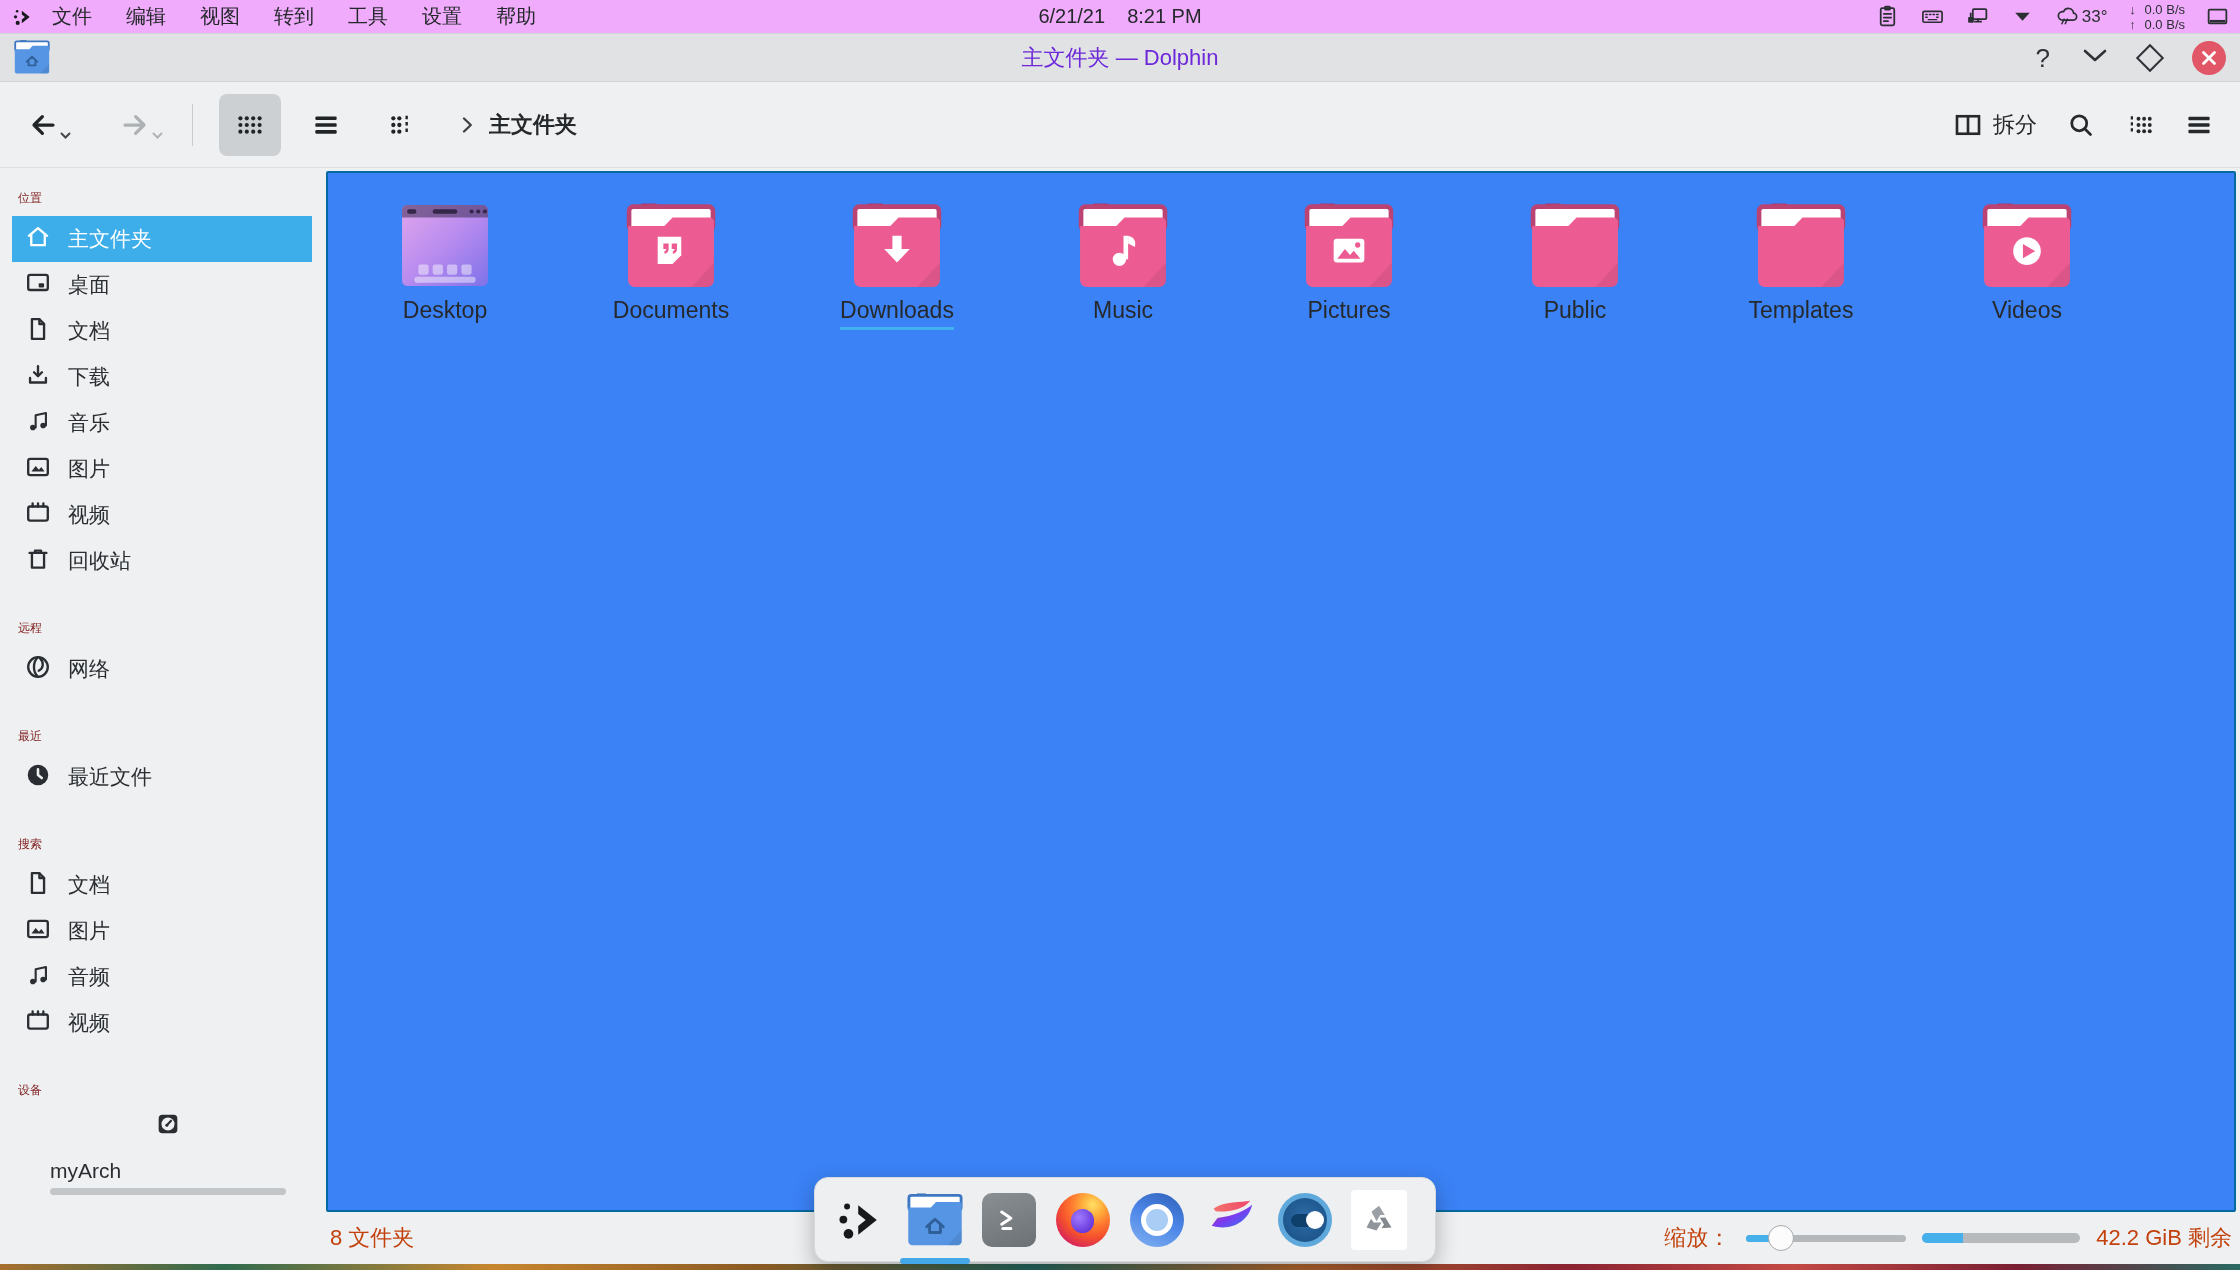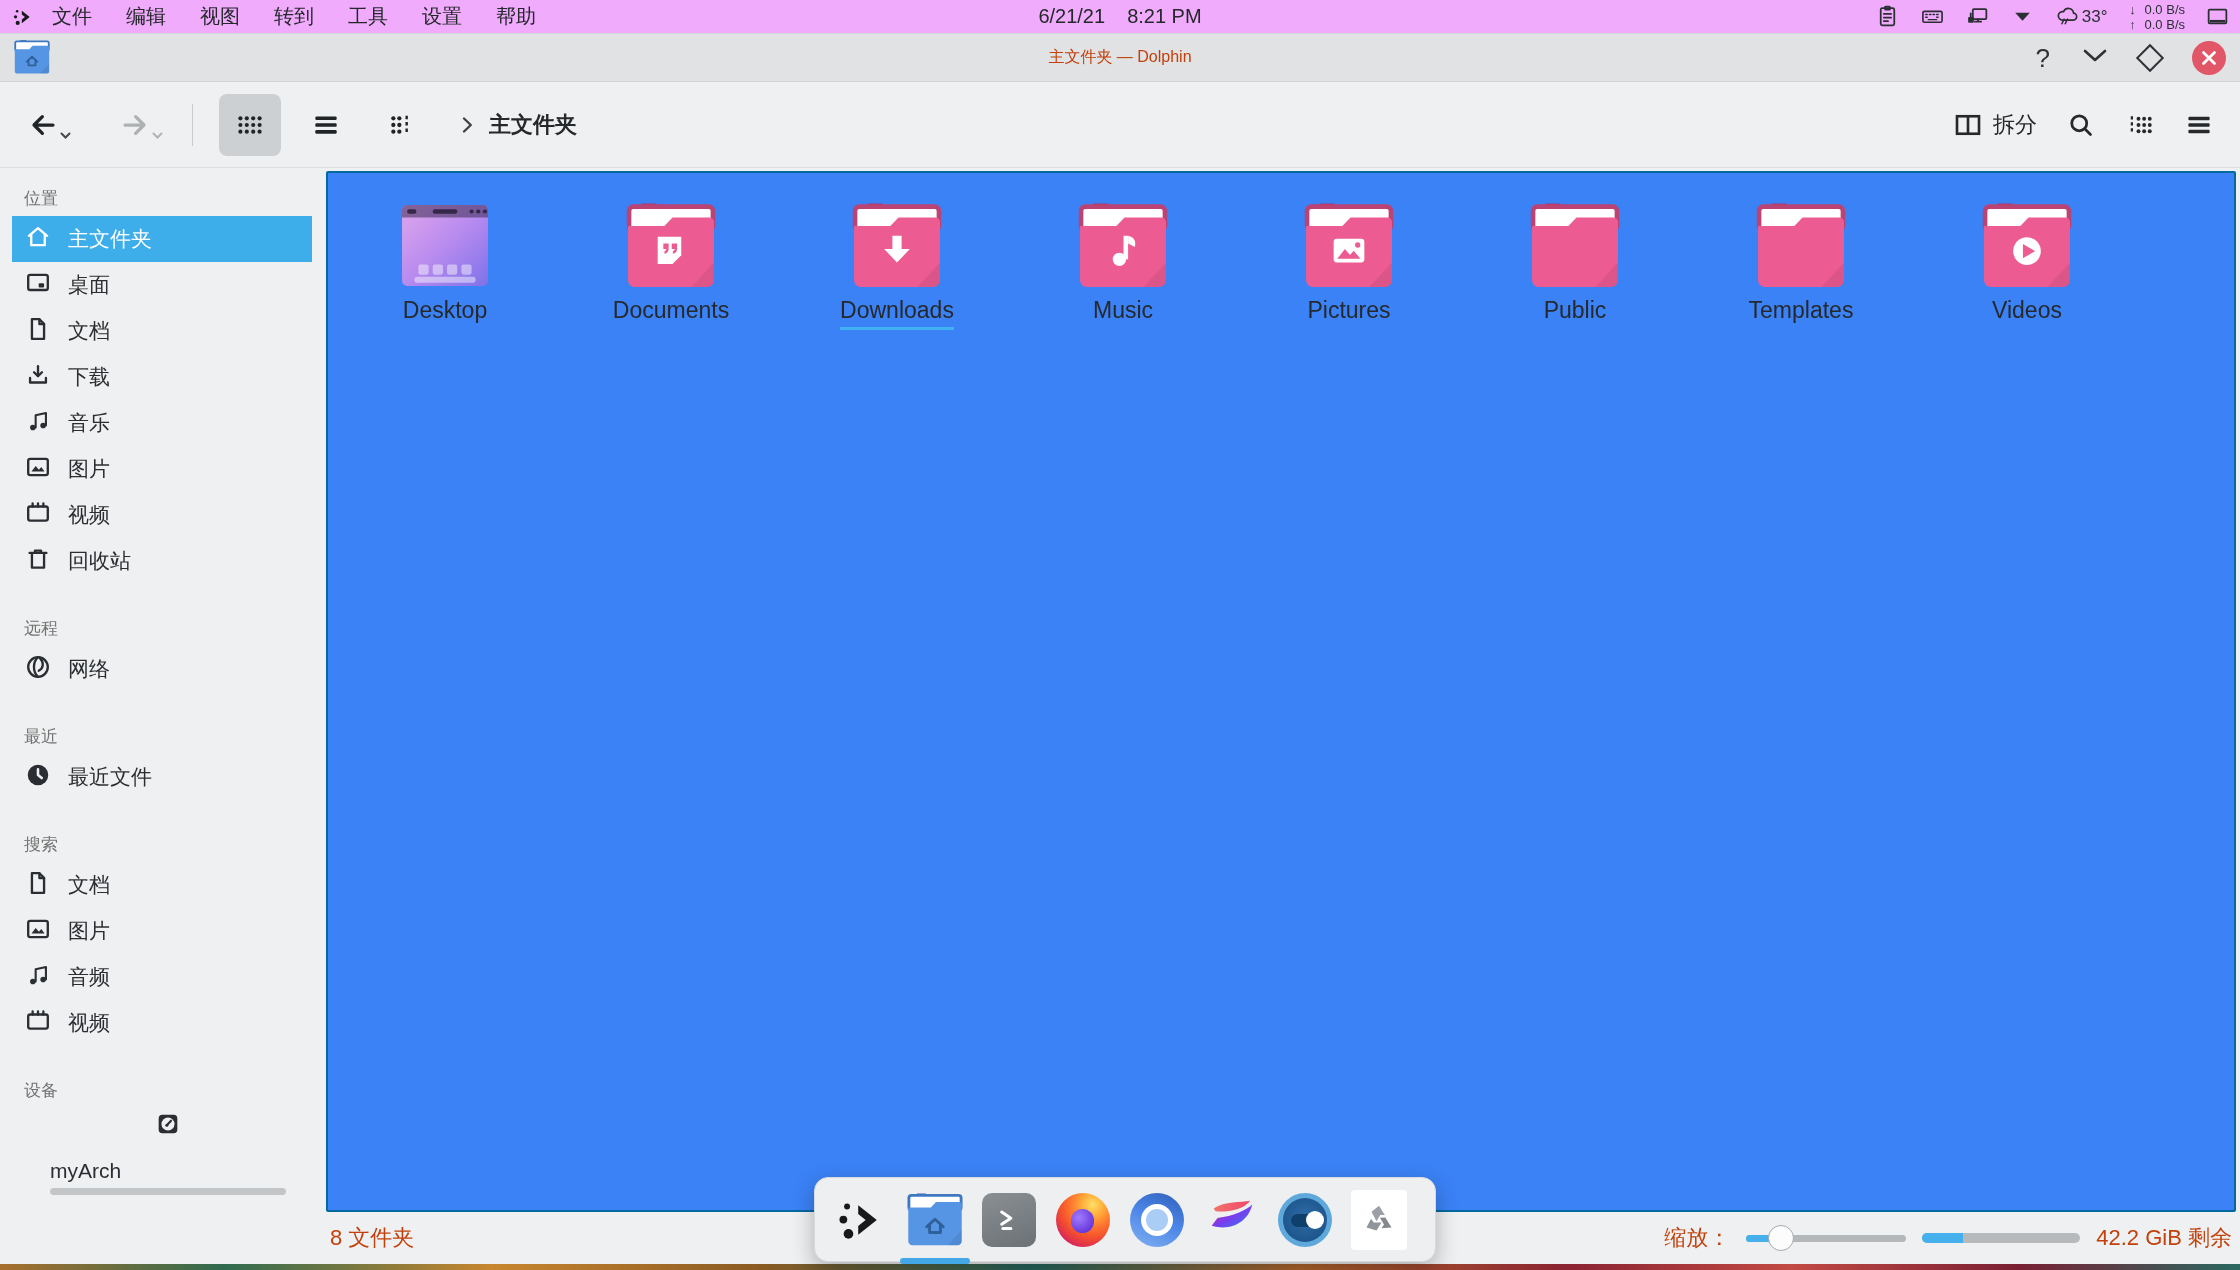--- a/index.html
+++ b/index.html
@@ -15,21 +15,21 @@
   .tray{position:absolute;right:10px;display:flex;align-items:center;gap:20px;}
   .ti{width:25px;height:25px;display:block;}
   .weather{display:flex;align-items:center;gap:2px;font-size:17px;color:#2b2f33;}
   .net{display:flex;flex-direction:column;font-size:13px;line-height:15px;color:#2b2f33;align-items:flex-start;}
   .net .row{display:flex;gap:7px;}
   .net .arr{width:10px;text-align:center;}
 
   
   .titlebar{height:47px;background:#e0e2e4;border-bottom:1px solid #d2d5d7;display:flex;align-items:center;position:relative;flex:0 0 auto;}
   .win-icon{position:absolute;left:14px;top:6px;width:36px;height:34px;}
-  .win-title{position:absolute;left:50%;transform:translateX(-50%);font-size:16px;color:#c2410c;}
+  .win-title{position:absolute;left:50%;transform:translateX(-50%);font-size:22px;color:#6d28d9;}
   .tb-buttons{position:absolute;right:14px;display:flex;align-items:center;gap:32px;}
   .btn-help{font-size:26px;color:#2f3337;line-height:1;}
   .btn-max{width:16px;height:16px;border:2.4px solid #2f3337;transform:rotate(45deg);}
   .btn-close{width:34px;height:34px;border-radius:50%;background:#e15767;display:flex;align-items:center;justify-content:center;}
 
   
   .toolbar{height:85px;background:#eff0f1;border-bottom:1px solid #dcdee0;display:flex;align-items:center;padding:0 26px;flex:0 0 auto;}
   .nav-btn{position:relative;display:flex;align-items:center;}
   .nav-chev{position:absolute;right:-12px;bottom:-4px;}
   .tool-sep{width:1px;height:42px;background:#c9ccce;margin:0 26px 0 40px;}
@@ -38,21 +38,21 @@
   .view-btn.sel{background:#cdd0d2;}
   .crumb{display:flex;align-items:center;margin-left:22px;gap:10px;}
   .crumb-label{font-size:22px;font-weight:bold;color:#26292c;}
   .tool-right{margin-left:auto;display:flex;align-items:flex-end;gap:29px;}
   .split-btn{display:flex;align-items:center;gap:10px;font-size:22px;color:#26292c;}
   .tico{width:30px;height:30px;display:block;}
 
   
   .main{flex:1 1 auto;display:flex;min-height:0;}
   .sidebar{width:312px;flex:0 0 auto;overflow:hidden;display:flex;flex-direction:column;}
-  .sb-header{font-size:17px;color:#737373;padding-left:24px;height:36px;display:flex;align-items:center;margin-top:26px;flex:0 0 auto;}
+  .sb-header{font-size:12px;color:#7f1d1d;padding-left:18px;height:36px;display:flex;align-items:center;margin-top:26px;flex:0 0 auto;}
   .sb-header.first{margin-top:12px;}
   .sb-item{height:46px;display:flex;align-items:center;padding-left:24px;gap:16px;font-size:21px;color:#2a2e32;flex:0 0 auto;}
   .sb-item .si{width:28px;height:28px;flex:0 0 auto;}
   .sb-item.sel{background:#3daee9;color:#ffffff;margin-left:12px;padding-left:12px;}
   .sb-dev{align-items:center;padding-top:2px;height:58px;flex-direction:column;}
   .sb-devcol{display:flex;flex-direction:column;gap:5px;width:236px;}
   .cap-bar{width:236px;height:7px;border-radius:3.5px;background:#c3c6c8;overflow:hidden;}
   .cap-fill{height:100%;background:#3daee9;border-radius:3.5px;}
   .view{flex:1 1 auto;margin:3px 4px 0 14px;background:#3b82f6;border:2px solid #0369a1;border-radius:2px;overflow:hidden;}
   .folder-grid{display:flex;padding:30px 0 0 4px;}

